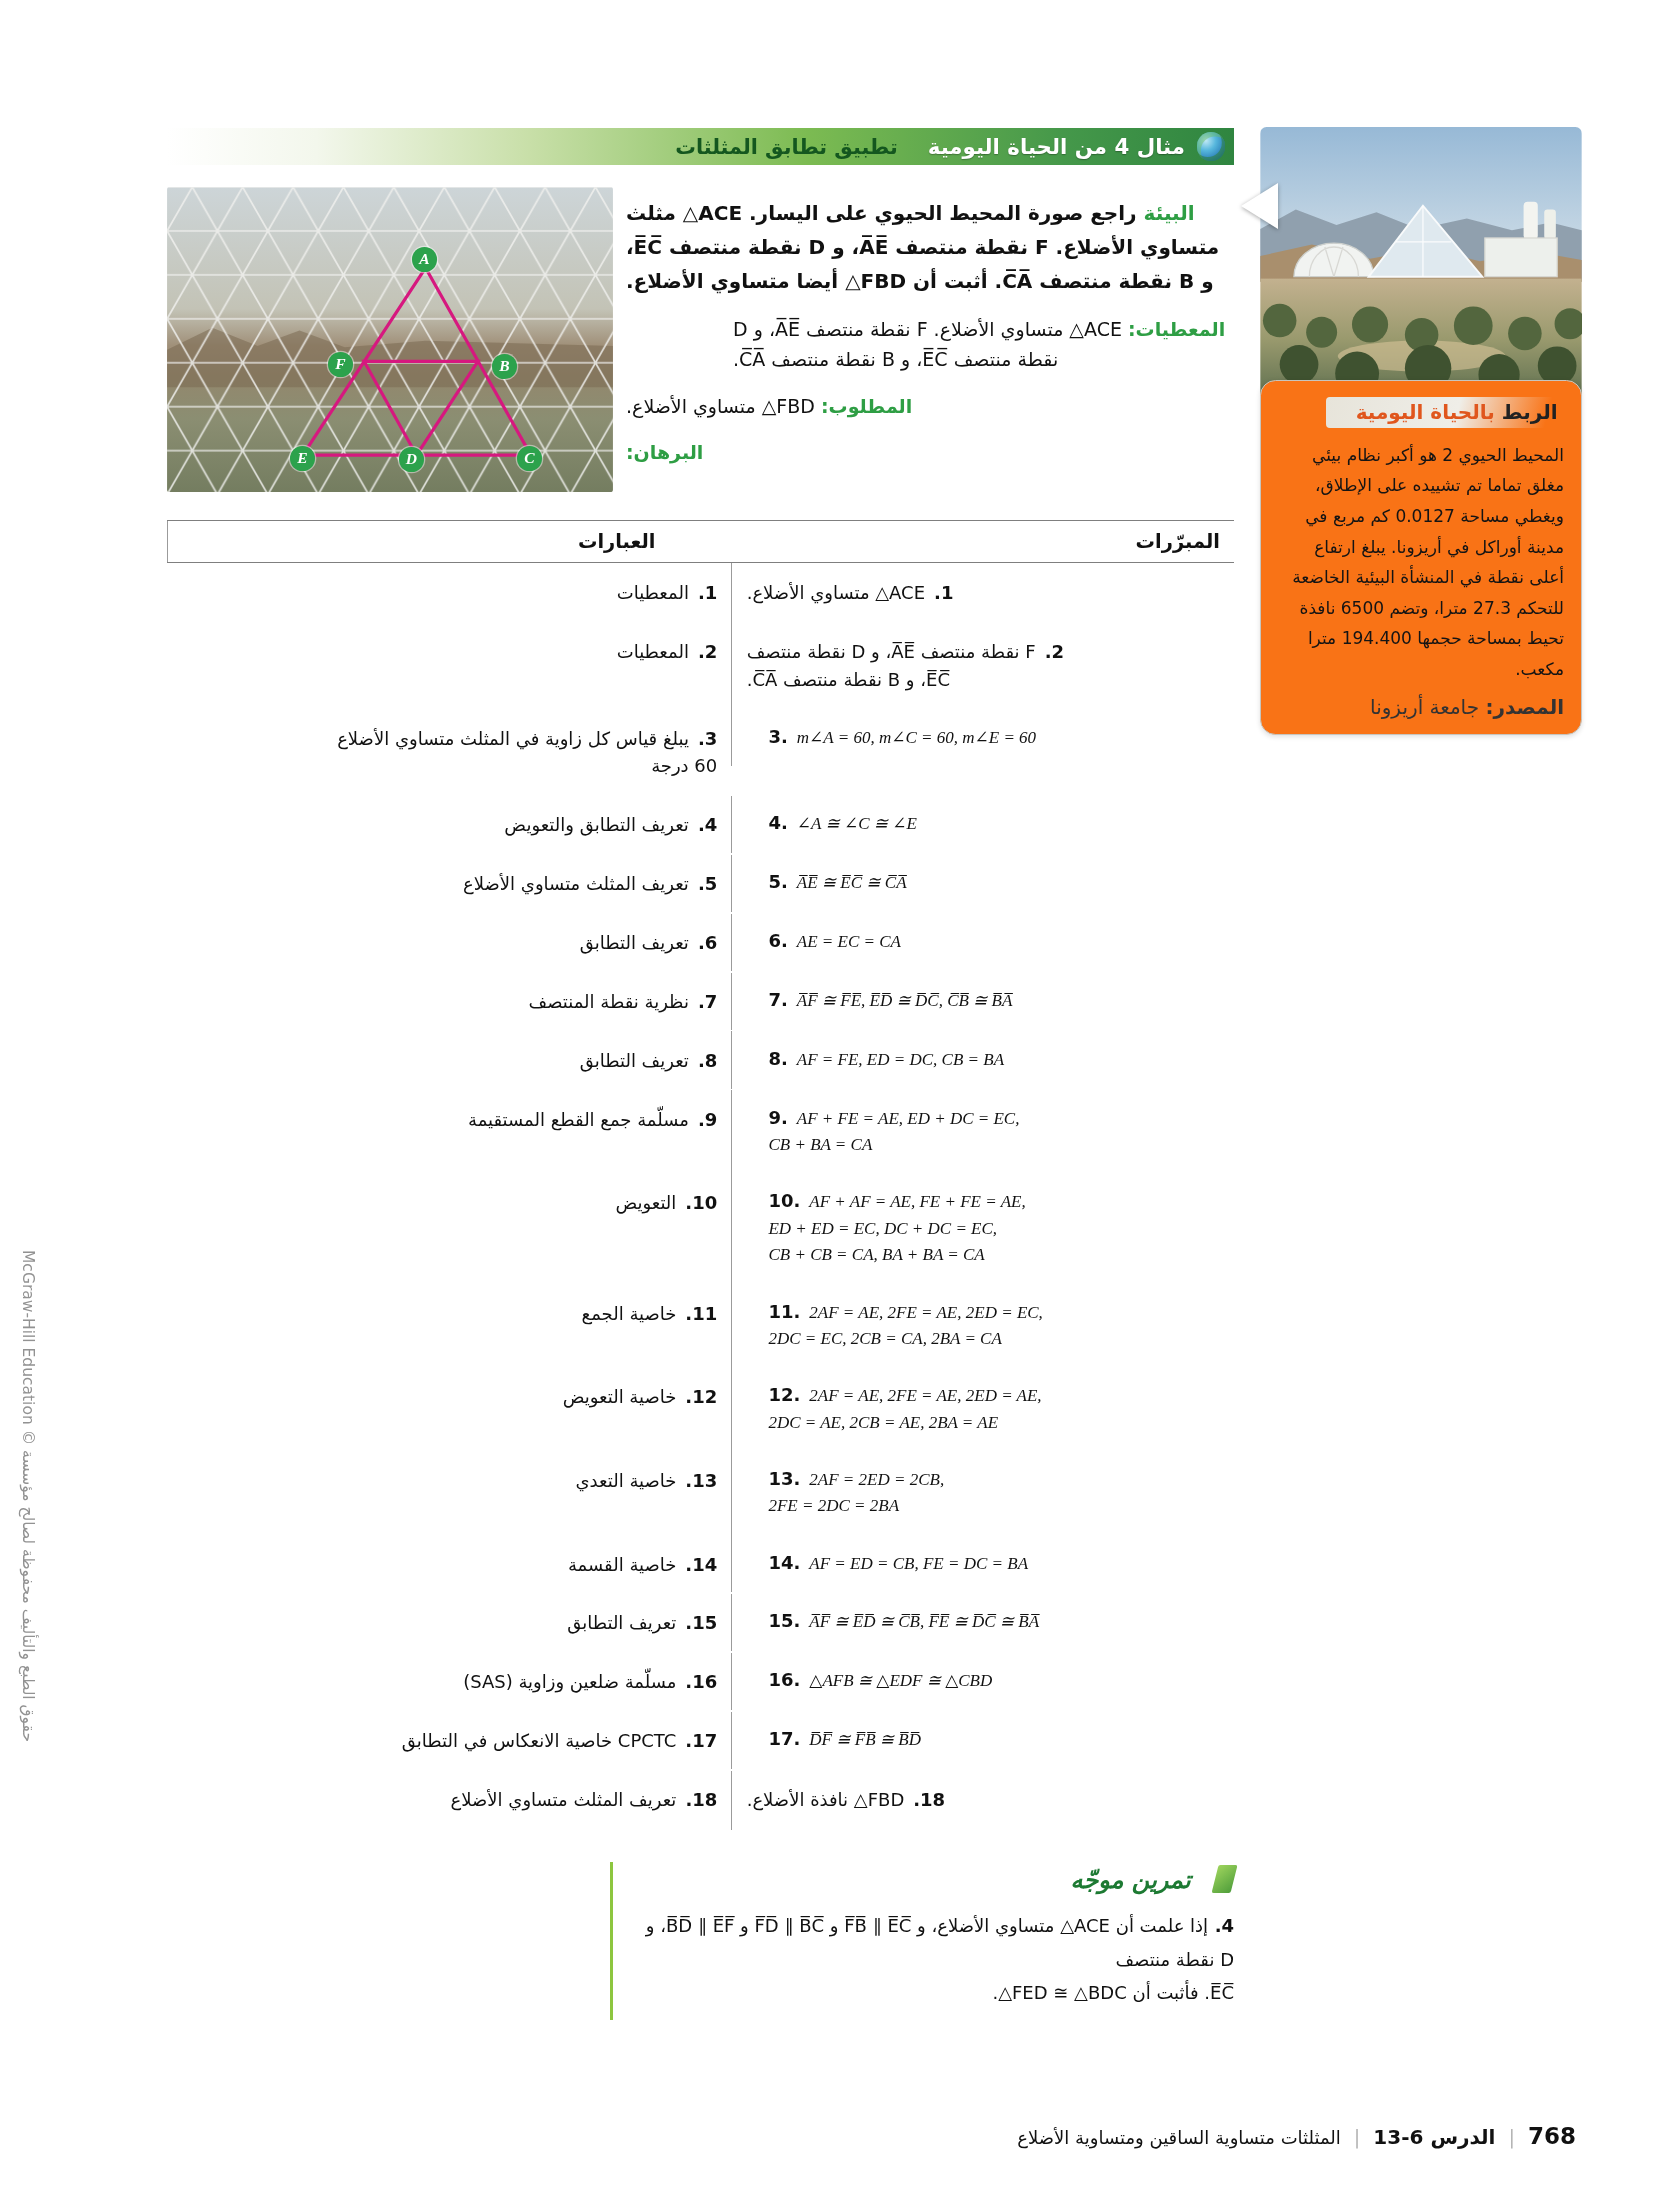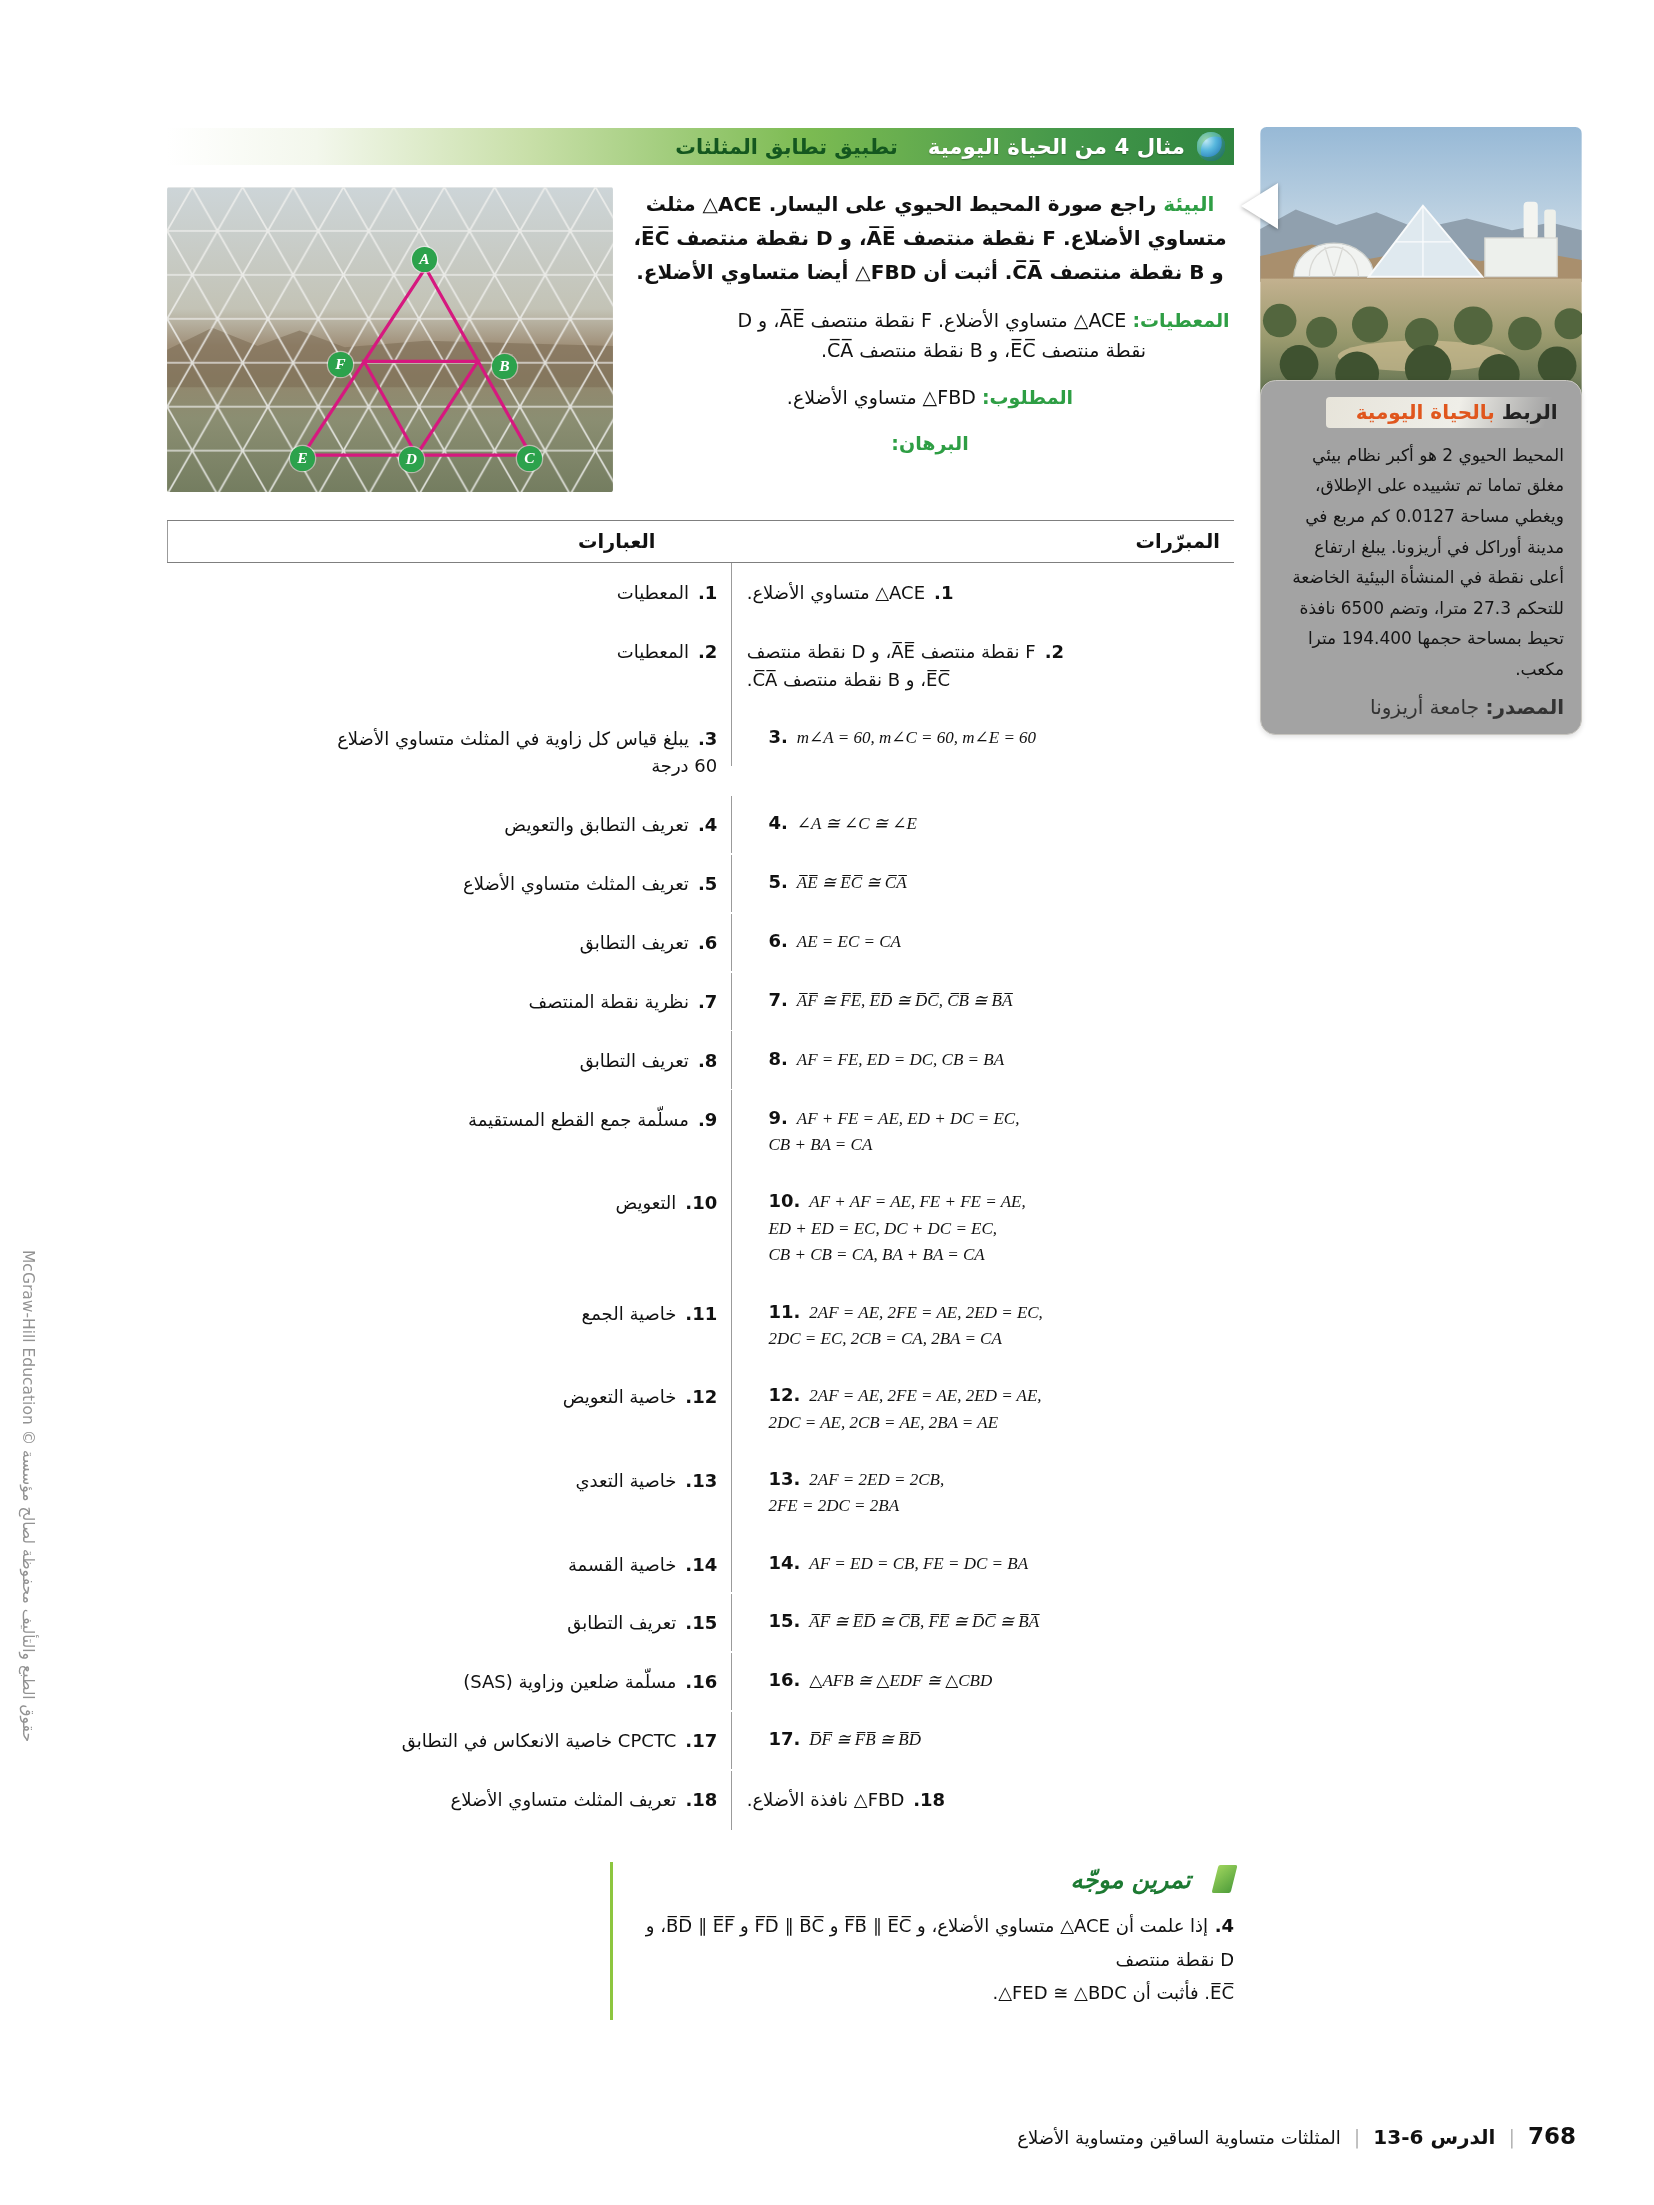--- a/index.html
+++ b/index.html
@@ -15,21 +15,21 @@
 
   .example-bar { height:37px; display:flex; align-items:center; padding:0 9px; box-sizing:border-box;
     background:linear-gradient(to left,#2f8540 0%,#45984a 16%,#7cbb52 40%,#c8dfa8 66%,#f3f7ec 86%,#ffffff 100%); }
   .globe { width:28.4px; height:28.4px; border-radius:50%; flex:none; margin-left:11.6px;
     background:radial-gradient(circle at 32% 30%, #bfe8f5 0%, #57b7dd 35%, #1e6fae 80%);
     box-shadow:inset -3.2px -3.9px 0 rgba(46,125,50,.55), inset 3.9px 4.5px 0 rgba(110,190,90,.45); }
   .ex-label { font-size:21.3px; font-weight:bold; color:#fff; margin-left:30px; text-shadow:0 0.6px 1.3px rgba(0,0,0,.3); }
   .ex-topic { font-size:20.7px; font-weight:bold; color:#14571f; }
 
   .intro-row { display:flex; gap:13px; margin-top:22px; }
-  .intro-texts { flex:1; text-align:center; }
+  .intro-texts { flex:1; text-align:left;margin-top:9px; }
   .intro-p { margin:0; font-size:20px; font-weight:bold; line-height:1.7; }
   .kw { color:#2e9e44; }
   .given-p, .prove-p, .proof-p { margin:15.5px 0 0 0; font-size:19px; line-height:1.62; }
   .given-p { width:501px; }
   .glabel { color:#2e9e44; font-weight:bold; }
 
   .dome-figure { position:relative; width:446px; height:305px; flex:none; border-radius:2.6px; overflow:hidden; }
   .dome-svg { display:block; }
   .pt { position:absolute; width:24.6px; height:24.6px; border-radius:50%; background:#2ca24c; color:#fff;
         display:flex; align-items:center; justify-content:center; font-size:15.5px; font-weight:bold; font-style:italic;
@@ -60,21 +60,21 @@
   .gtext { margin:15.5px 0 0 0; font-size:18px; line-height:1.85; text-align:right; white-space:pre-line; }
   .gnum { font-weight:bold; margin-left:6.5px; }
 
   
   .side-col { position:absolute; left:1260px; top:127px; width:322px; direction:rtl; }
   .photo { position:relative; width:322px; height:271px; }
   .photo svg { border-radius:6.5px; display:block; }
   .callout-arrow { position:absolute; left:-19.4px; top:56px; width:0; height:0;
       border-top:23px solid transparent; border-bottom:23px solid transparent; border-right:37px solid #ffffff;
       filter:drop-shadow(0 1.3px 1.9px rgba(0,0,0,.35)); }
-  .connect-box { margin-top:-18px; position:relative; background:#a3a3a3; border:1.3px solid #c7c5bf; border-radius:15.5px;
+  .connect-box { margin-top:-18px; position:relative; background:#f97316; border:1.3px solid #c7c5bf; border-radius:15.5px;
       padding:15.5px 17px 15.5px; box-shadow:0 1.9px 5.2px rgba(0,0,0,.12); text-align:right; }
   .connect-title { font-size:20px; font-weight:bold; display:inline-block; padding:3.9px 6.5px 3.9px 30px; border-radius:3.9px;
       background:linear-gradient(105deg,#e7e4da 0%,#efeee8 55%,rgba(239,238,232,0) 92%); }
   .ct1 { color:#222; } .ct2 { color:#e0561d; }
   .connect-body { margin:11.6px 0 0 0; font-size:17px; line-height:1.8; color:#141414; }
   .connect-src { margin:10.3px 0 0 0; font-size:20px; color:#333; }
   .src-label { font-weight:bold; }
 
   
   .footer { position:absolute; right:78px; bottom:56px; direction:rtl; display:flex; align-items:baseline; gap:13px; }

